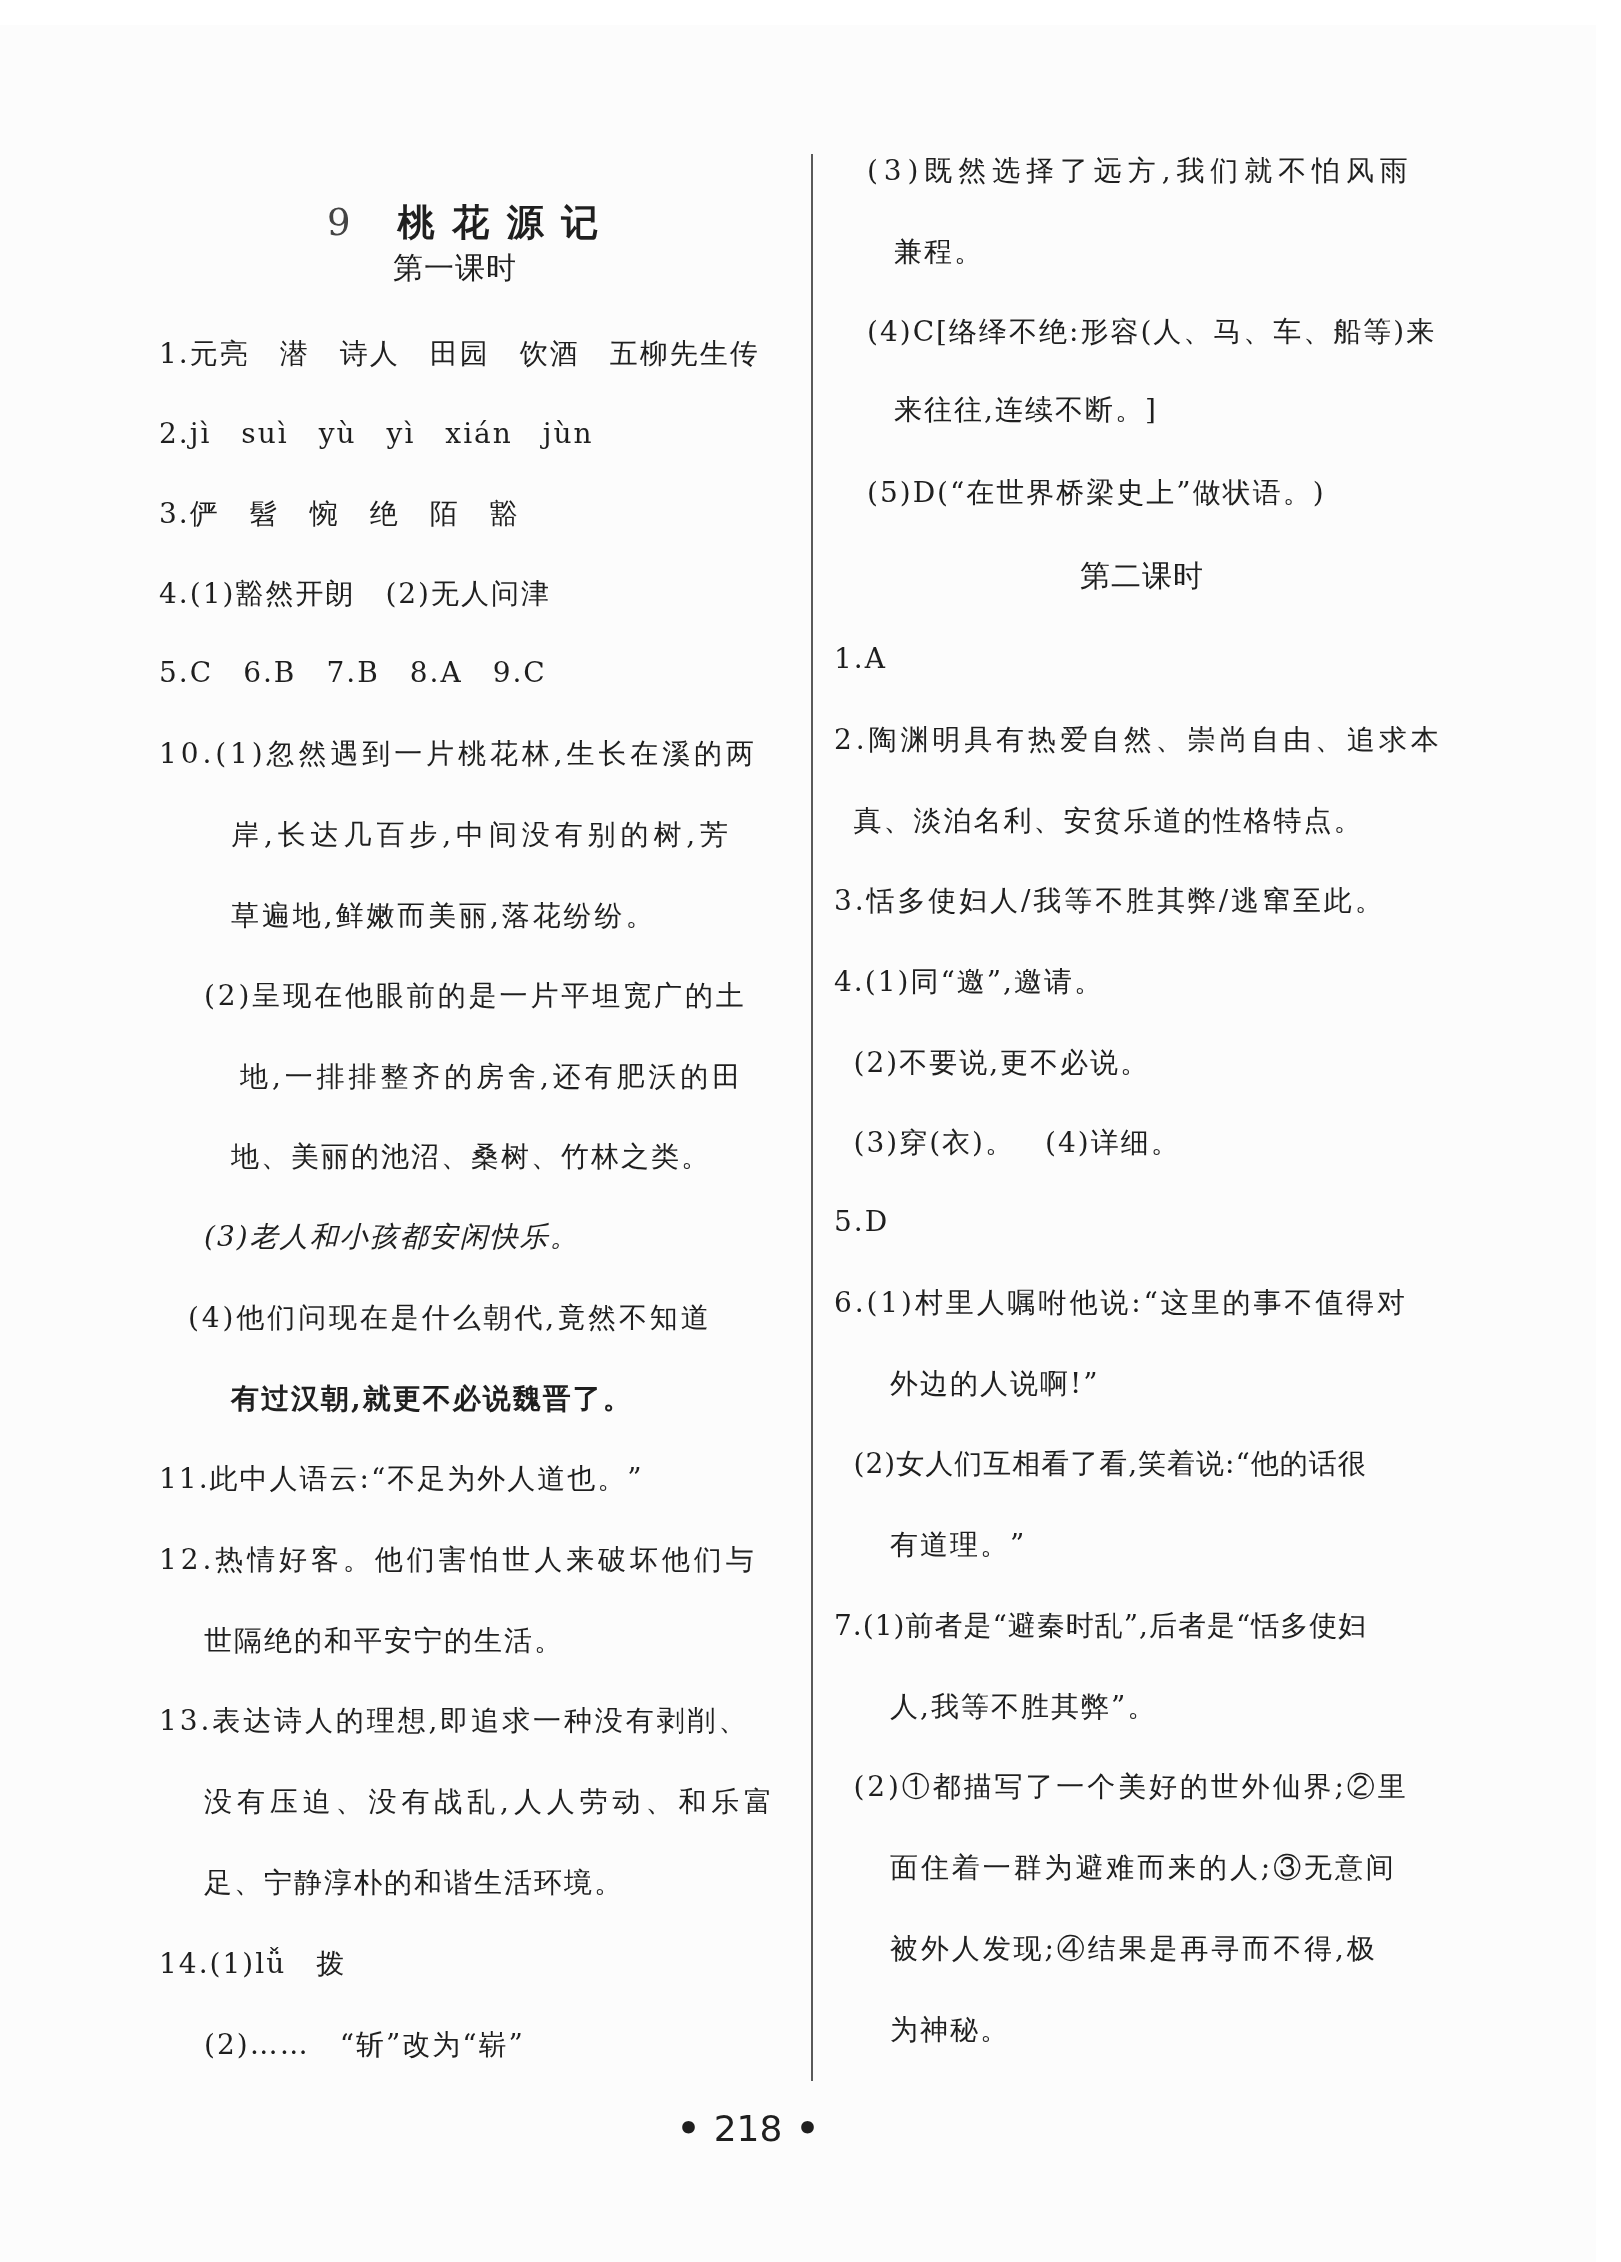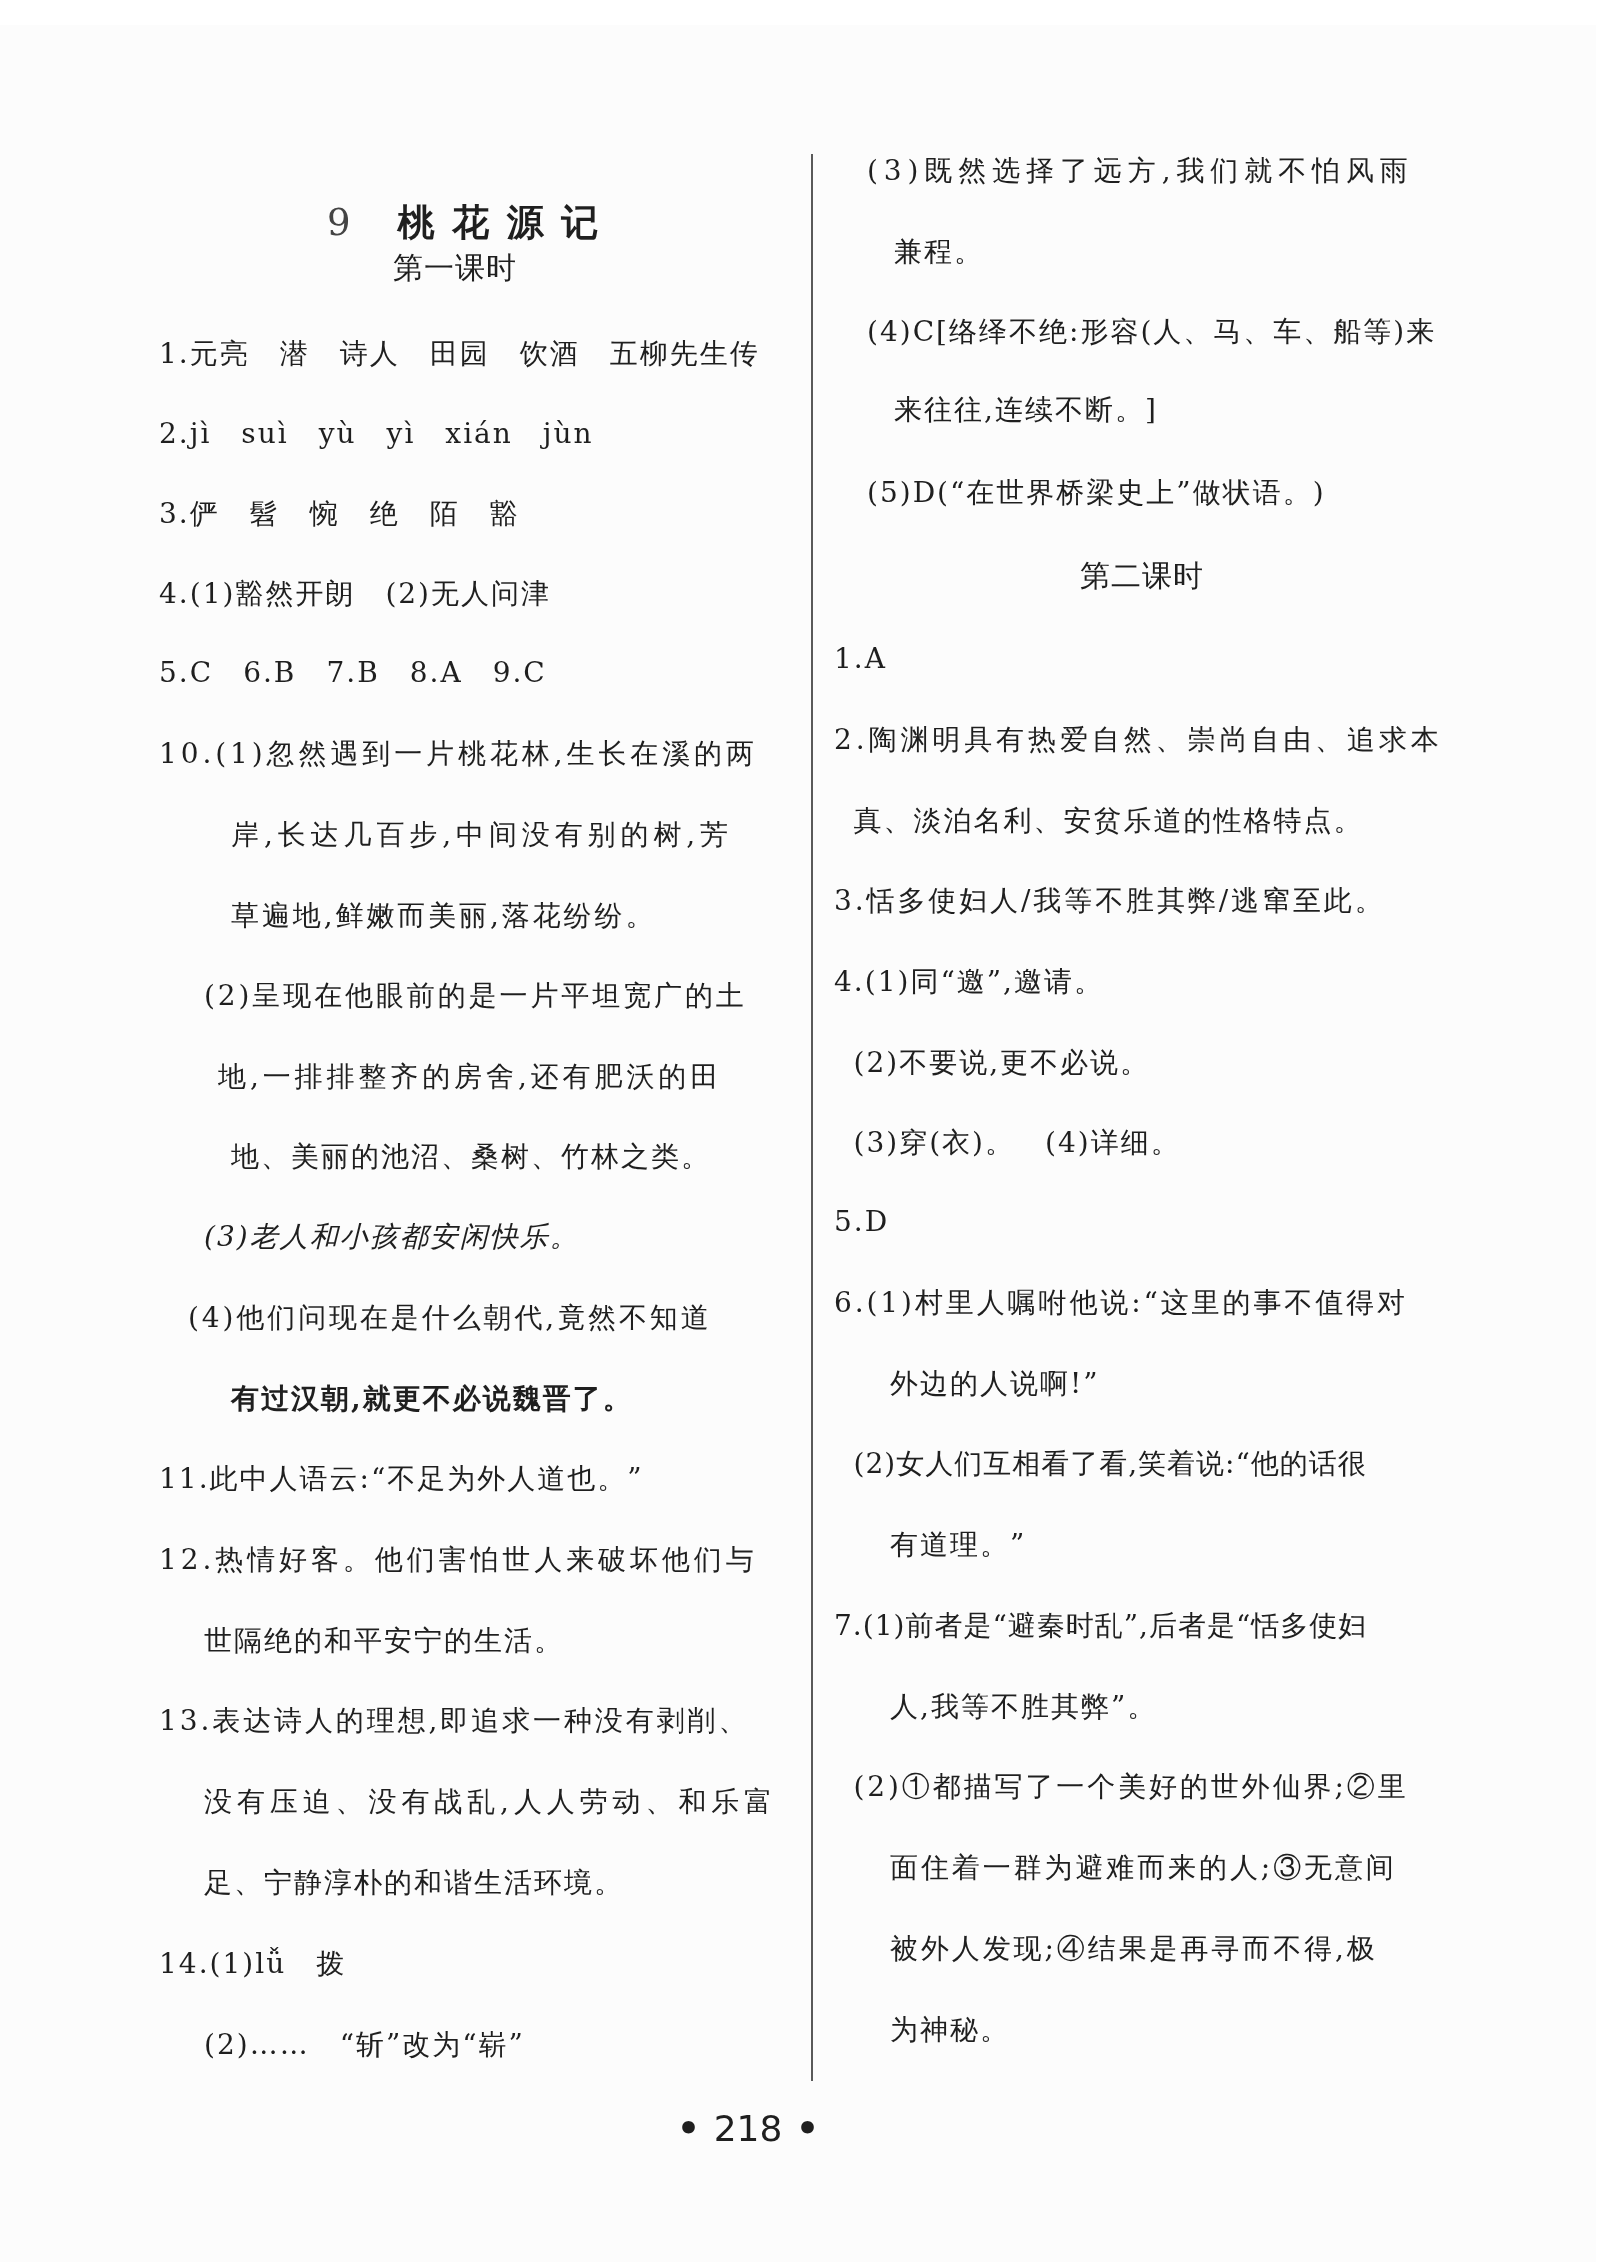--- a/index.html
+++ b/index.html
@@ -73,21 +73,21 @@
 
   <div class="line" style="top:334px;">1.元亮　潜　诗人　田园　饮酒　五柳先生传</div>
   <div class="line" style="top:414px;">2.jì　suì　yù　yì　xián　jùn</div>
   <div class="line" style="top:494px;">3.俨　髫　惋　绝　陌　豁</div>
   <div class="line" style="top:574px;">4.(1)豁然开朗　(2)无人问津</div>
   <div class="line" style="top:653px;">5.C　6.B　7.B　8.A　9.C</div>
   <div class="line" style="top:734px; letter-spacing:3.9px;">10.(1)忽然遇到一片桃花林,生长在溪的两</div>
   <div class="line" style="top:815px; left:72px; letter-spacing:4.9px;">岸,长达几百步,中间没有别的树,芳</div>
   <div class="line" style="top:896px; left:72px; letter-spacing:2.9px;">草遍地,鲜嫩而美丽,落花纷纷。</div>
   <div class="line" style="top:976px; left:45px; letter-spacing:2.9px;">(2)呈现在他眼前的是一片平坦宽广的土</div>
-  <div class="line" style="top:1057px; left:59px; letter-spacing:3.9px;">地,一排排整齐的房舍,还有肥沃的田</div>
+  <div class="line" style="top:1057px; left:81px; letter-spacing:3.9px;">地,一排排整齐的房舍,还有肥沃的田</div>
   <div class="line" style="top:1137px; left:72px; letter-spacing:2px;">地、美丽的池沼、桑树、竹林之类。</div>
   <div class="line" style="top:1217px; left:45px;font-style:italic;">(3)老人和小孩都安闲快乐。</div>
   <div class="line" style="top:1298px; left:29px; letter-spacing:2.9px;">(4)他们问现在是什么朝代,竟然不知道</div>
   <div class="line" style="top:1379px; left:72px;font-weight:bold;">有过汉朝,就更不必说魏晋了。</div>
   <div class="line" style="top:1459px;">11.此中人语云:“不足为外人道也。”</div>
   <div class="line" style="top:1540px; letter-spacing:3.9px;">12.热情好客。他们害怕世人来破坏他们与</div>
   <div class="line" style="top:1621px; left:45px;">世隔绝的和平安宁的生活。</div>
   <div class="line" style="top:1701px; letter-spacing:2.9px;">13.表达诗人的理想,即追求一种没有剥削、</div>
   <div class="line" style="top:1782px; left:45px; letter-spacing:4.9px;">没有压迫、没有战乱,人人劳动、和乐富</div>
   <div class="line" style="top:1863px; left:45px;">足、宁静淳朴的和谐生活环境。</div>

